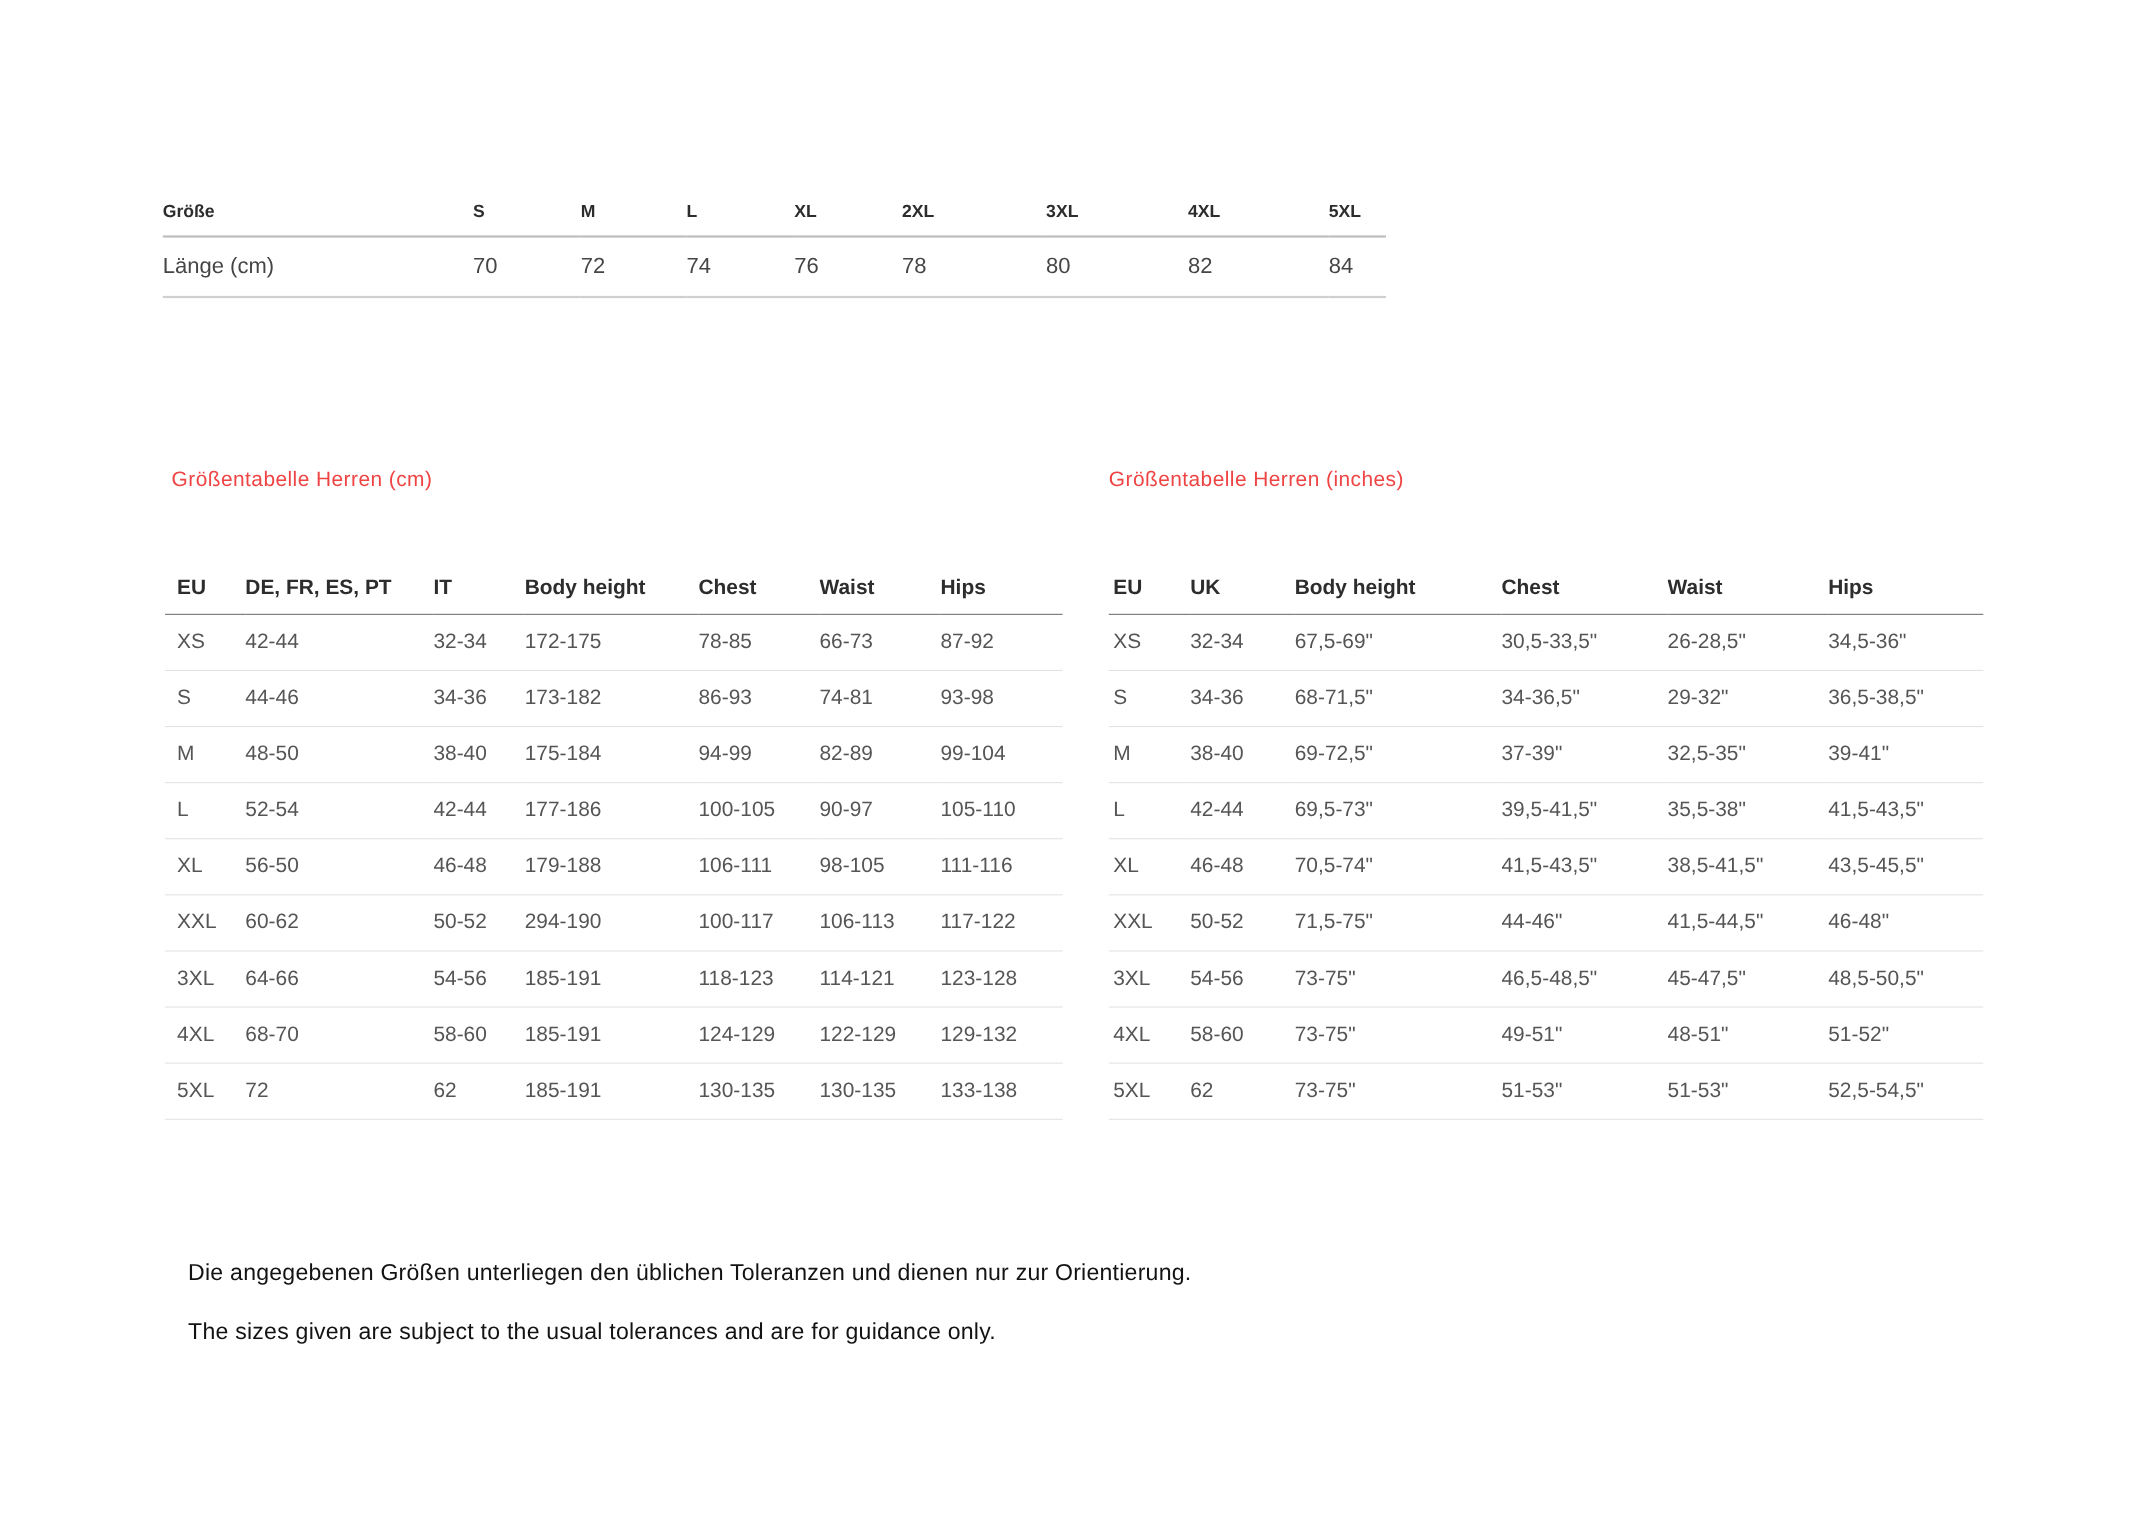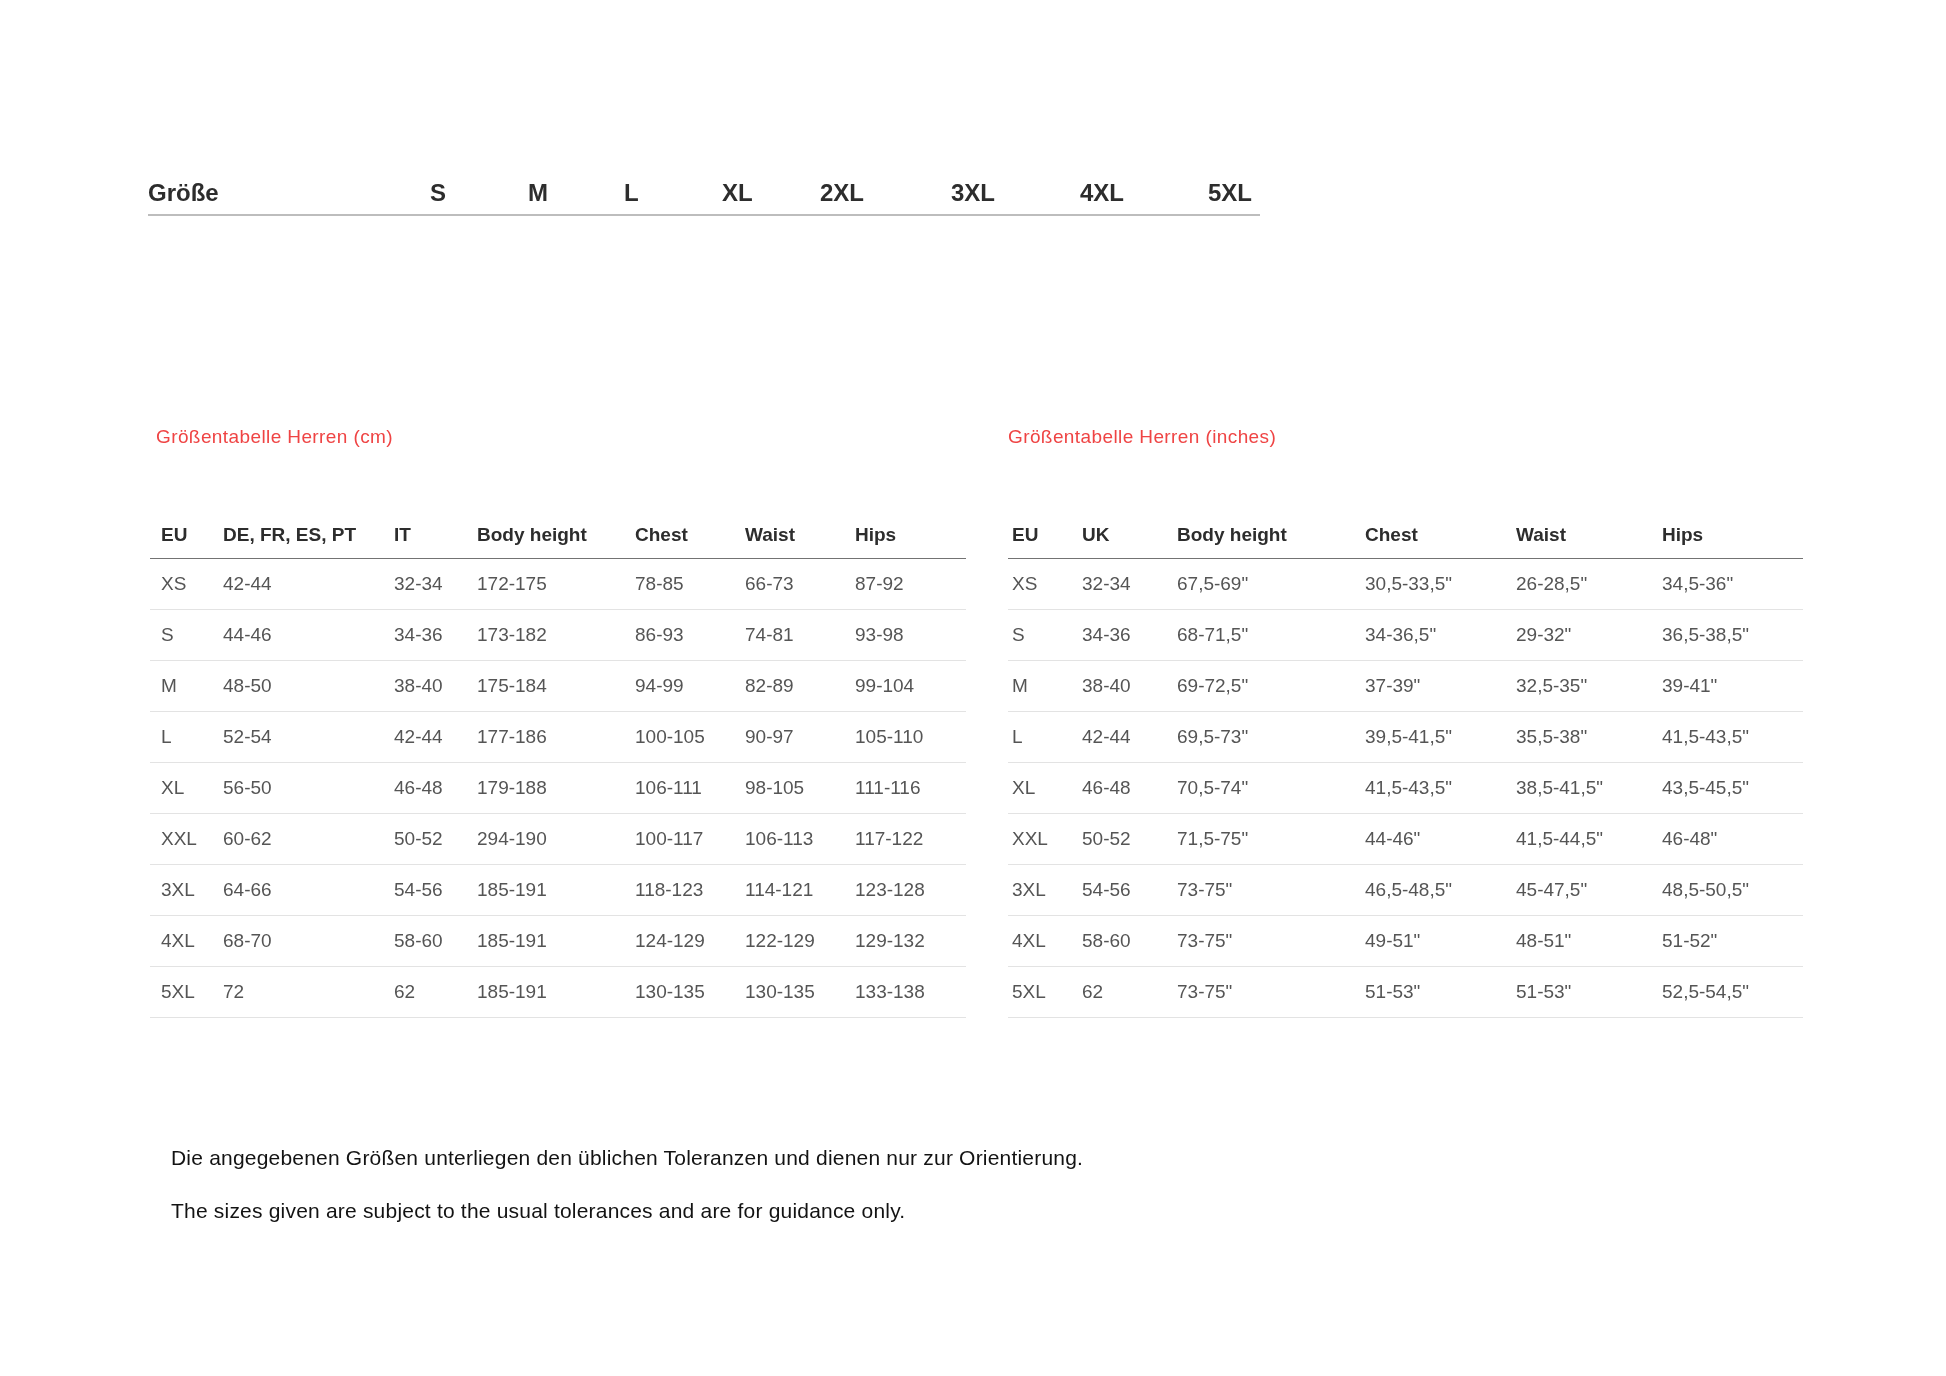--- a/index.html
+++ b/index.html
@@ -11,21 +11,21 @@
     overflow: hidden;
   }
   .abs { position: absolute; }
 
   table { border-collapse: collapse; table-layout: fixed; width: 100%; }
   th, td { padding: 0; text-align: left; vertical-align: middle; white-space: nowrap; overflow: hidden; }
 
   
   #top-table-wrap { left: 148px; top: 172px; width: 1112px; }
   #top-table thead th {
-    font-size: 24px; font-weight: bold; color: #2d2d2d;
+    font-size: 16px; font-weight: bold; color: #2d2d2d;
     height: 42px; border-bottom: 2px solid #bdbdbd;
   }
   #top-table tbody td {
     font-size: 20px; color: #454545;
     height: 53px; border-bottom: 2px solid #cfcfcf;
   }
 
   
   .section-title {
     font-size: 19px; color: #ef4444; letter-spacing: 0.4px; font-weight: normal;
@@ -78,20 +78,31 @@
           <th>M</th>
           <th>L</th>
           <th>XL</th>
           <th>2XL</th>
           <th>3XL</th>
           <th>4XL</th>
           <th>5XL</th>
         </tr>
       </thead>
     <tbody>
+        <tr>
+          <td>Länge (cm)</td>
+          <td>70</td>
+          <td>72</td>
+          <td>74</td>
+          <td>76</td>
+          <td>78</td>
+          <td>80</td>
+          <td>82</td>
+          <td>84</td>
+        </tr>
       </tbody>
   </table>
 </div>
 
 <div class="abs section-title" id="cm-title">Größentabelle Herren (cm)</div>
 <div class="abs section-title" id="in-title">Größentabelle Herren (inches)</div>
 
 <div class="abs size-wrap" id="cm-table-wrap">
   <table class="size-table" id="cm-table">
     <colgroup>

